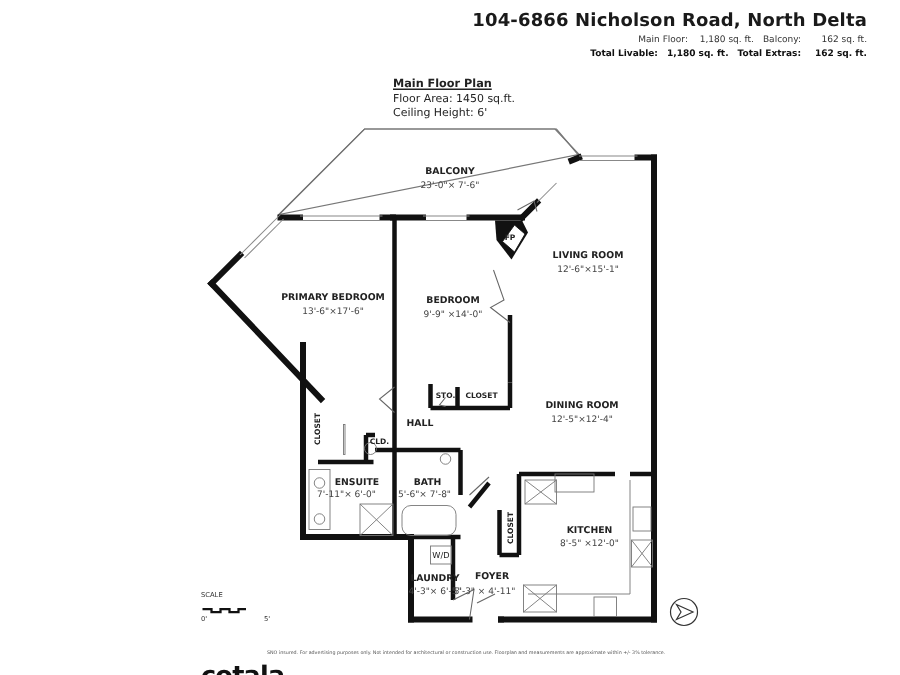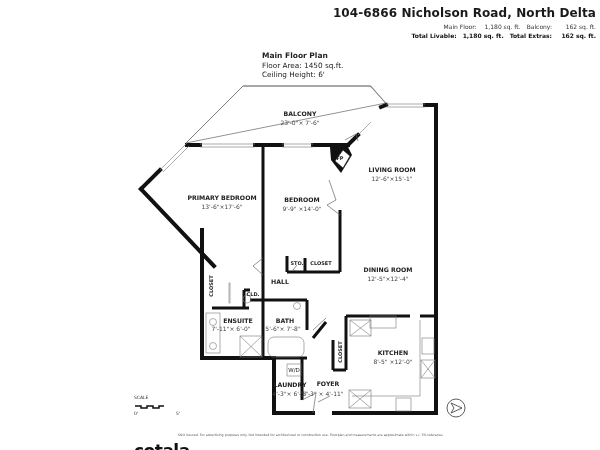--- a/index.html
+++ b/index.html
@@ -1,23 +1,23 @@
 <!DOCTYPE html>
 <html><head>
 <meta charset="utf-8">
 <style>
   html, body { margin:0; padding:0; background:#ffffff; }
   body { width:600px; height:450px; position:relative; overflow:hidden; font-family:"DejaVu Sans", sans-serif; color:#1a1a1a; }
-  .hdr { position:absolute; right:4px; top:6px; text-align:right; }
+  .hdr { position:absolute; right:22px; top:6px; text-align:right; }
   .hdr .title { font-size:12px; font-weight:bold; letter-spacing:0.1px; }
   .hdr .row { font-size:6px; margin-top:3px; display:flex; justify-content:flex-end; gap:6px; color:#333; }
   .hdr .row.bold { font-weight:bold; color:#111; margin-top:2px; }
   .hdr .row span.v { min-width:38px; text-align:right; }
   .plan-info { position:absolute; left:262px; top:51px; font-size:7.3px; line-height:9.5px; color:#222; }
-  .plan-info .h { font-weight:bold; font-size:7.5px; }
+  .plan-info .h { font-weight:bold; text-decoration:underline; font-size:7.5px; }
   svg.fp { position:absolute; left:0; top:0; }
   .lbl { font-family:"DejaVu Sans", sans-serif; font-size:6.2px; font-weight:bold; fill:#222; text-anchor:middle; }
   .dim { font-family:"DejaVu Sans", sans-serif; font-size:6px; fill:#444; text-anchor:middle; }
   .scale { position:absolute; left:134px; top:399px; font-size:4.5px; color:#333; }
   .logo { position:absolute; left:134px; top:425px; font-size:17px; font-weight:bold; letter-spacing:-0.5px; color:#111;margin-top:16px; }
   .disclaimer { position:absolute; left:178px; top:433px; font-size:3.2px; color:#555; white-space:nowrap; }
 </style>
 </head>
 <body>
 

